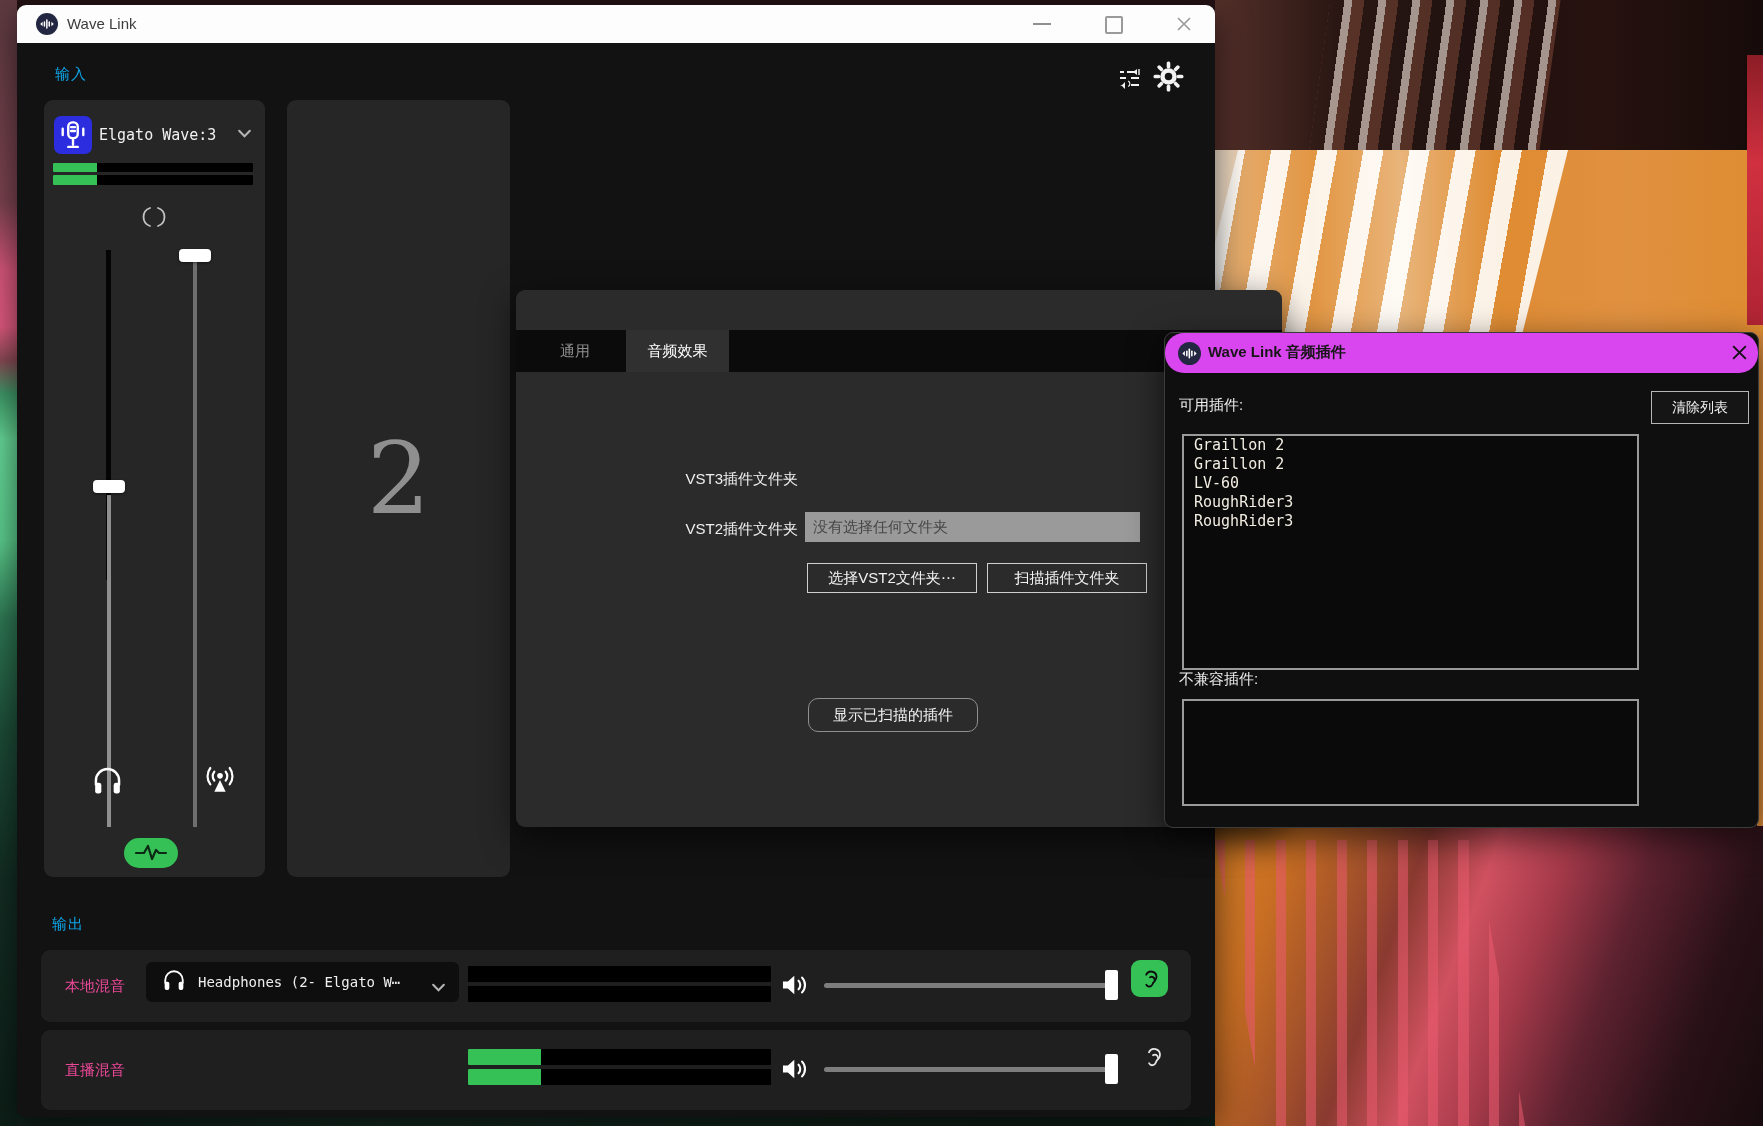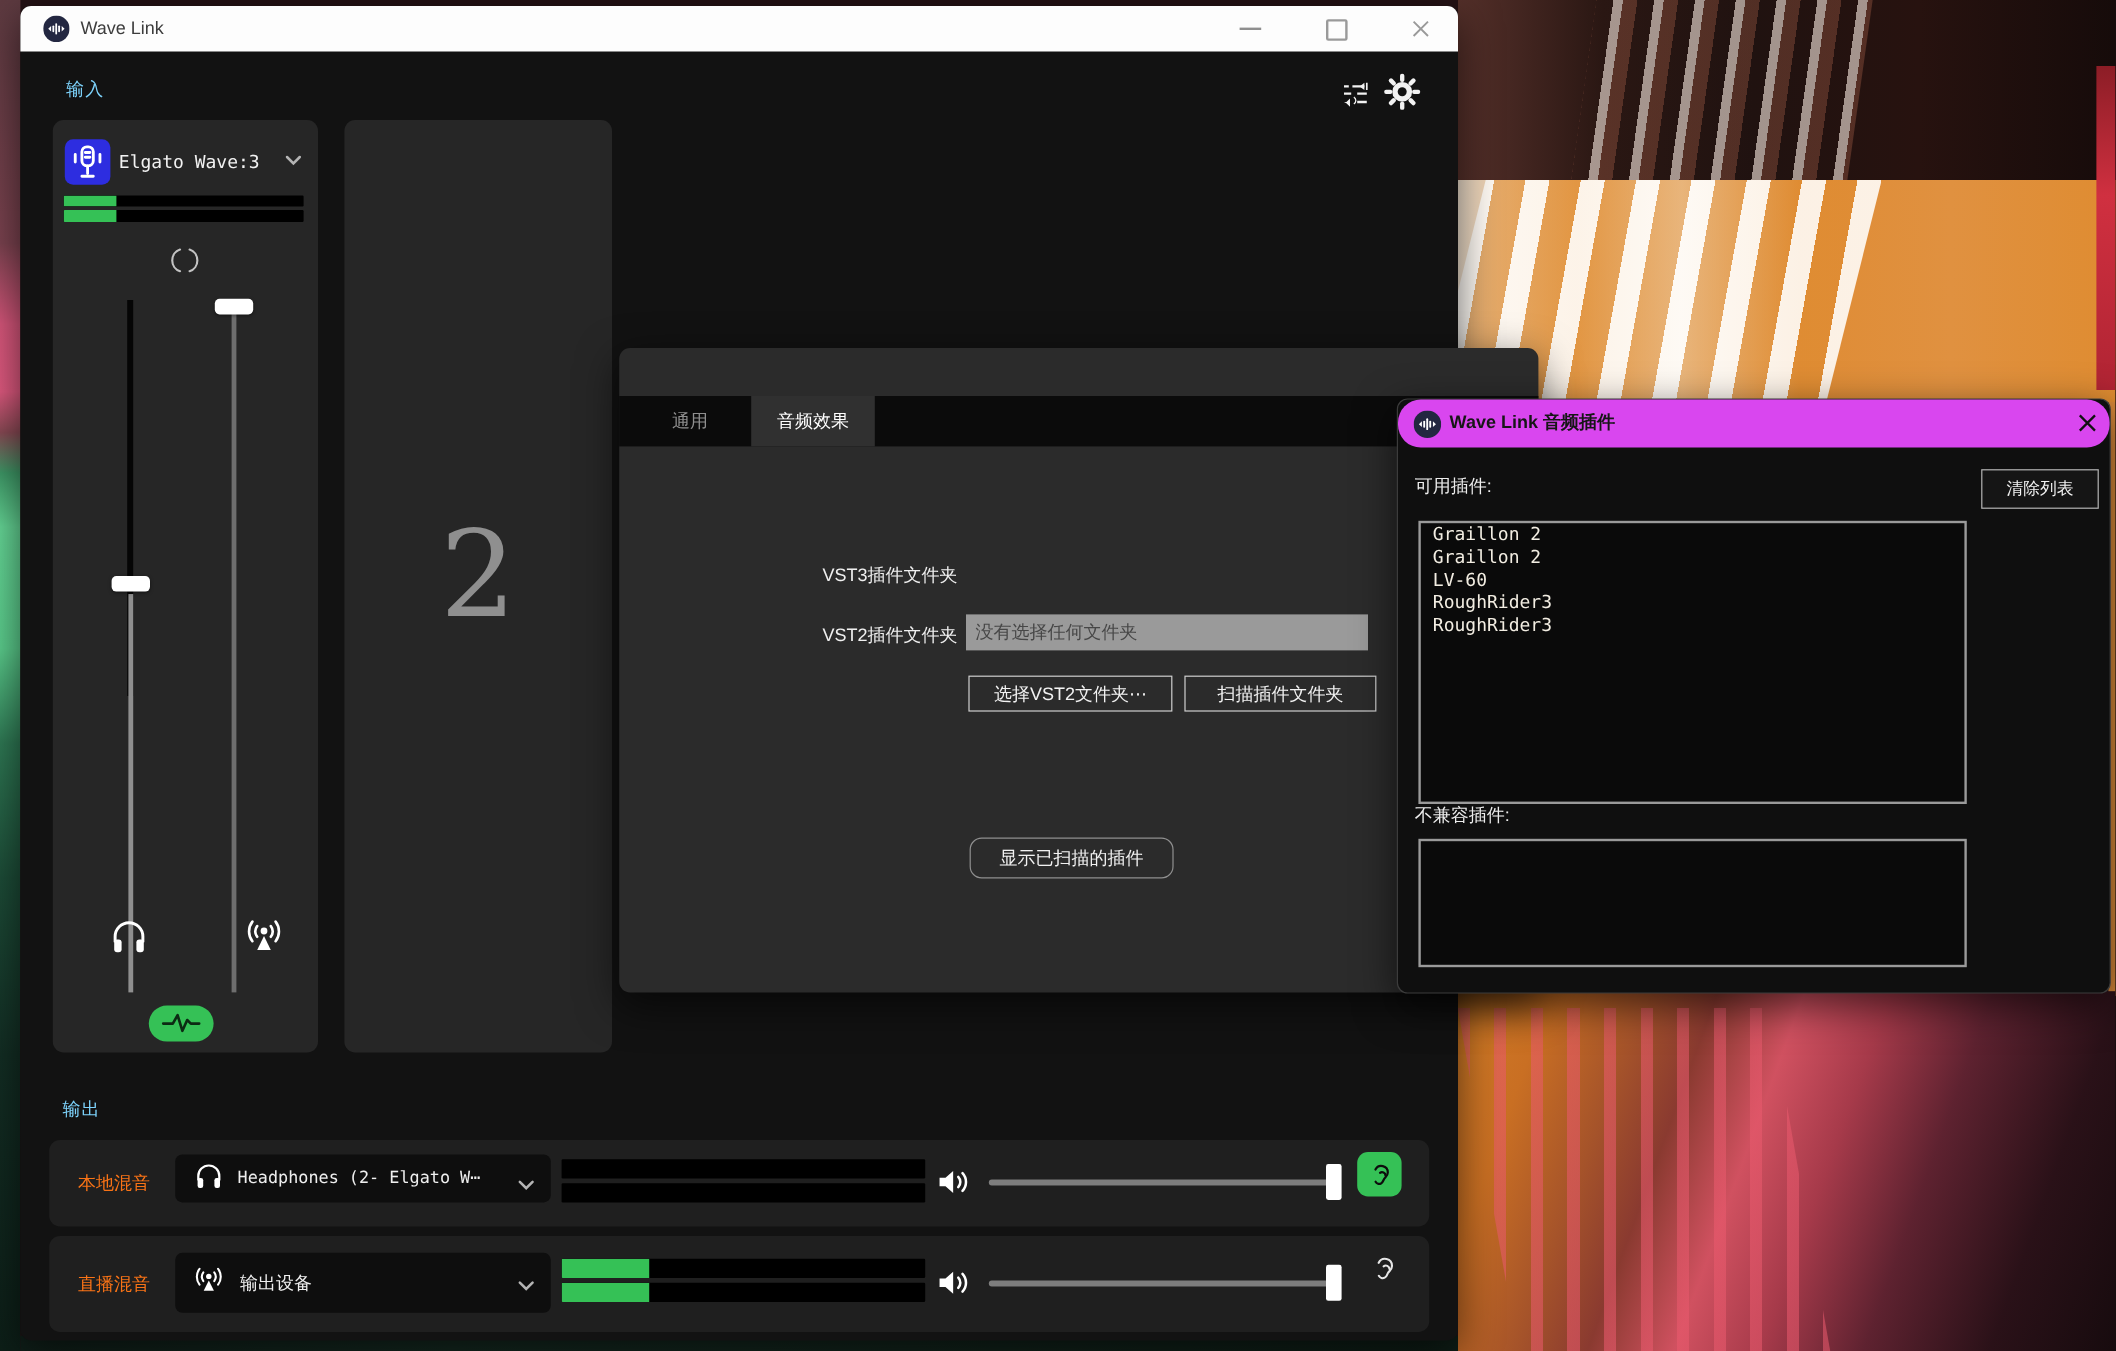--- a/index.html
+++ b/index.html
@@ -36,32 +36,32 @@
   .window{box-shadow:0 10px 34px rgba(0,0,0,.6);border-radius:9px;}
   .titlebar{position:absolute;left:0;top:0;right:0;background:#fdfdfd;
     border-radius:9px 9px 0 0;display:flex;align-items:center;}
   .titletext{font-size:15px;color:#3d3d3d;}
 
   
   #main-window{left:17px;top:5px;width:1198px;height:1112px;background:#121212;}
   #main-titlebar{height:38px;padding-left:36px;}
   .winctl{color:#9a9a9a;}
 
-  .section-label{color:#7dd3fc;font-size:15px;letter-spacing:1px;text-align:center;}
+  .section-label{color:#0ea5e9;font-size:15px;letter-spacing:1px;text-align:center;}
 
   .strip-panel{background:#262626;border-radius:9px;}
   .meter-bar{background:#000;overflow:hidden;border-radius:1px;}
   .meter-fill{height:100%;background:#35c156;}
 
   .fader-handle{background:#fff;border-radius:4px;box-shadow:0 1px 3px rgba(0,0,0,.5);}
 
   .green-btn{background:#35c156;display:flex;align-items:center;justify-content:center;}
 
   .out-panel{background:#1f1f1f;border-radius:9px;}
-  .out-label{color:#f97316;font-size:15px;}
+  .out-label{color:#ec4899;font-size:15px;}
   .out-dropdown{background:#0e0e0e;border-radius:6px;display:flex;align-items:center;color:#efefef;}
   .hslider-track{background:#7d7d7d;border-radius:3px;height:5px;}
   .hslider-handle{width:13px;height:30px;background:#fff;border-radius:2px;top:-13px;}
 
   
   #pref-window{left:516px;top:290px;width:766px;height:537px;background:#2b2b2b;}
   #pref-titlebar{height:40px;}
   #pref-tabbar{position:absolute;left:0;top:40px;width:100%;height:42px;background:#0b0b0b;}
   .tab{position:absolute;top:0;height:42px;display:flex;align-items:center;justify-content:center;
        font-size:15px;color:#8f8f8f;}
@@ -254,36 +254,20 @@
     <div class="abs green-btn" style="left:1090px;top:10px;width:37px;height:37px;border-radius:9px;">
       <svg width="26" height="26" viewBox="0 0 24 24" fill="none" stroke="#0d0d0d" stroke-width="1.7" stroke-linecap="round">
         <path d="M8.5 8 a5 5 0 0 1 9.5 2.2 c0 2.6-1.9 3.6-2.9 5.1 -.7 1.1-.8 2.6-2.3 3.3 a3.2 3.2 0 0 1-4.2-1.3"></path>
         <path d="M12 10.5 a2.6 2.6 0 0 1 4.2 2"></path>
           </svg>
     </div>
   </div>
 
   <div class="abs out-panel" style="left:24px;top:1025px;width:1150px;height:80px;">
     <span class="abs out-label" style="left:24px;top:31px;">直播混音</span>
-    <div class="abs out-dropdown" style="left:105px;top:14px;width:313px;height:50px;">
-      <span style="margin-left:12px;">
-        <svg width="32" height="32" viewBox="0 0 24 24" fill="#fff" stroke="#fff" stroke-linecap="round">
-          <circle cx="12" cy="9.5" r="1.7" stroke="none"></circle>
-              <path d="M12 12 l3.2 6.5 h-6.4 Z" stroke="none"></path>
-          <path d="M8.6 7 a4.6 4.6 0 0 0 0 5.4 M15.4 7 a4.6 4.6 0 0 1 0 5.4" fill="none" stroke-width="1.3"></path>
-          <path d="M6.2 4.8 a8 8 0 0 0 0 9.8 M17.8 4.8 a8 8 0 0 1 0 9.8" fill="none" stroke-width="1.3"></path>
-            </svg>
-      </span>
-      <span style="margin-left:10px;font-size:15px;">输出设备</span>
-      <span style="position:absolute;right:12px;top:19px;">
-        <svg width="17" height="17" viewBox="0 0 16 16" fill="none" stroke="#b4b4b4" stroke-width="2" stroke-linecap="round">
-              <path d="M3 5.5 L8 10.5 L13 5.5"></path>
-            </svg>
-      </span>
-    </div>
     <div class="abs meter-bar" style="left:427px;top:19px;width:303px;height:16px;">
       <div class="meter-fill" style="width: 24%;"></div>
     </div>
     <div class="abs meter-bar" style="left:427px;top:39px;width:303px;height:16px;">
       <div class="meter-fill" style="width: 24%;"></div>
     </div>
     <span class="abs" style="left:737px;top:22px;">
       <svg width="34" height="34" viewBox="0 0 24 24" fill="#fff" stroke="#fff" stroke-linecap="round">
         <path d="M3.5 9.5 h3.5 l4.5-4 v13 l-4.5-4 H3.5 Z" stroke="none"></path>
         <path d="M14.5 9 a4.3 4.3 0 0 1 0 6" fill="none" stroke-width="1.5"></path>

